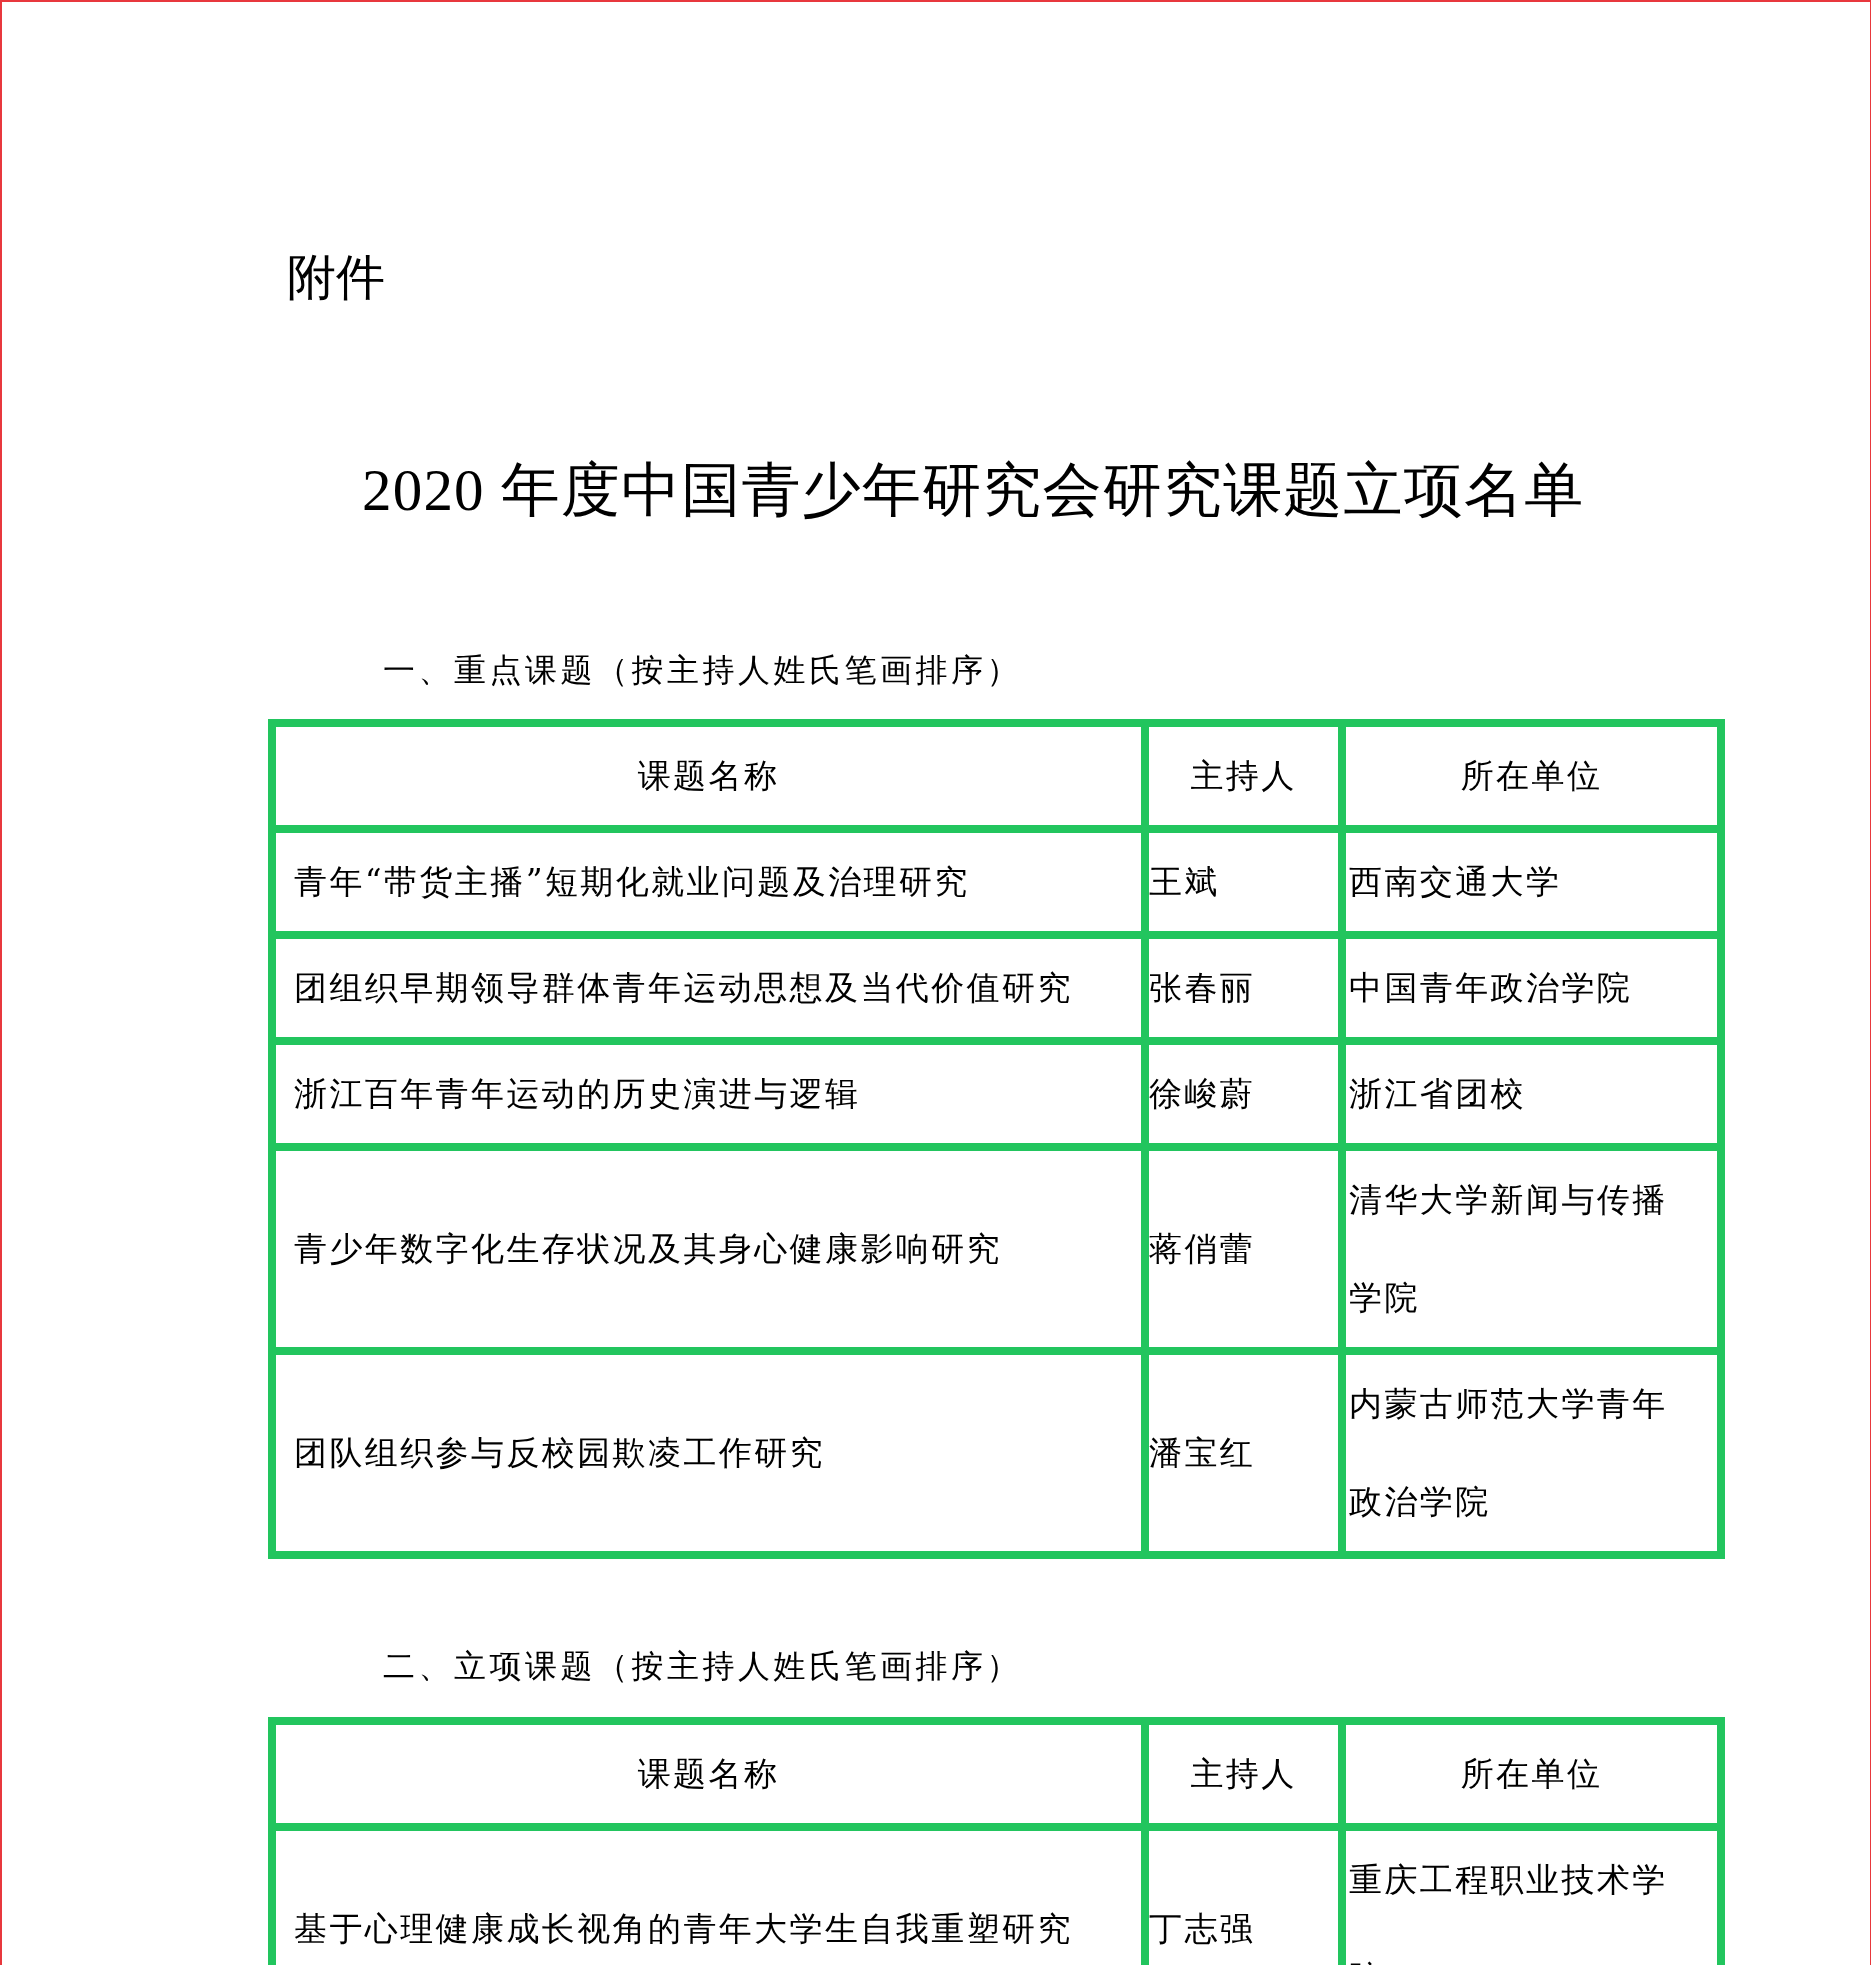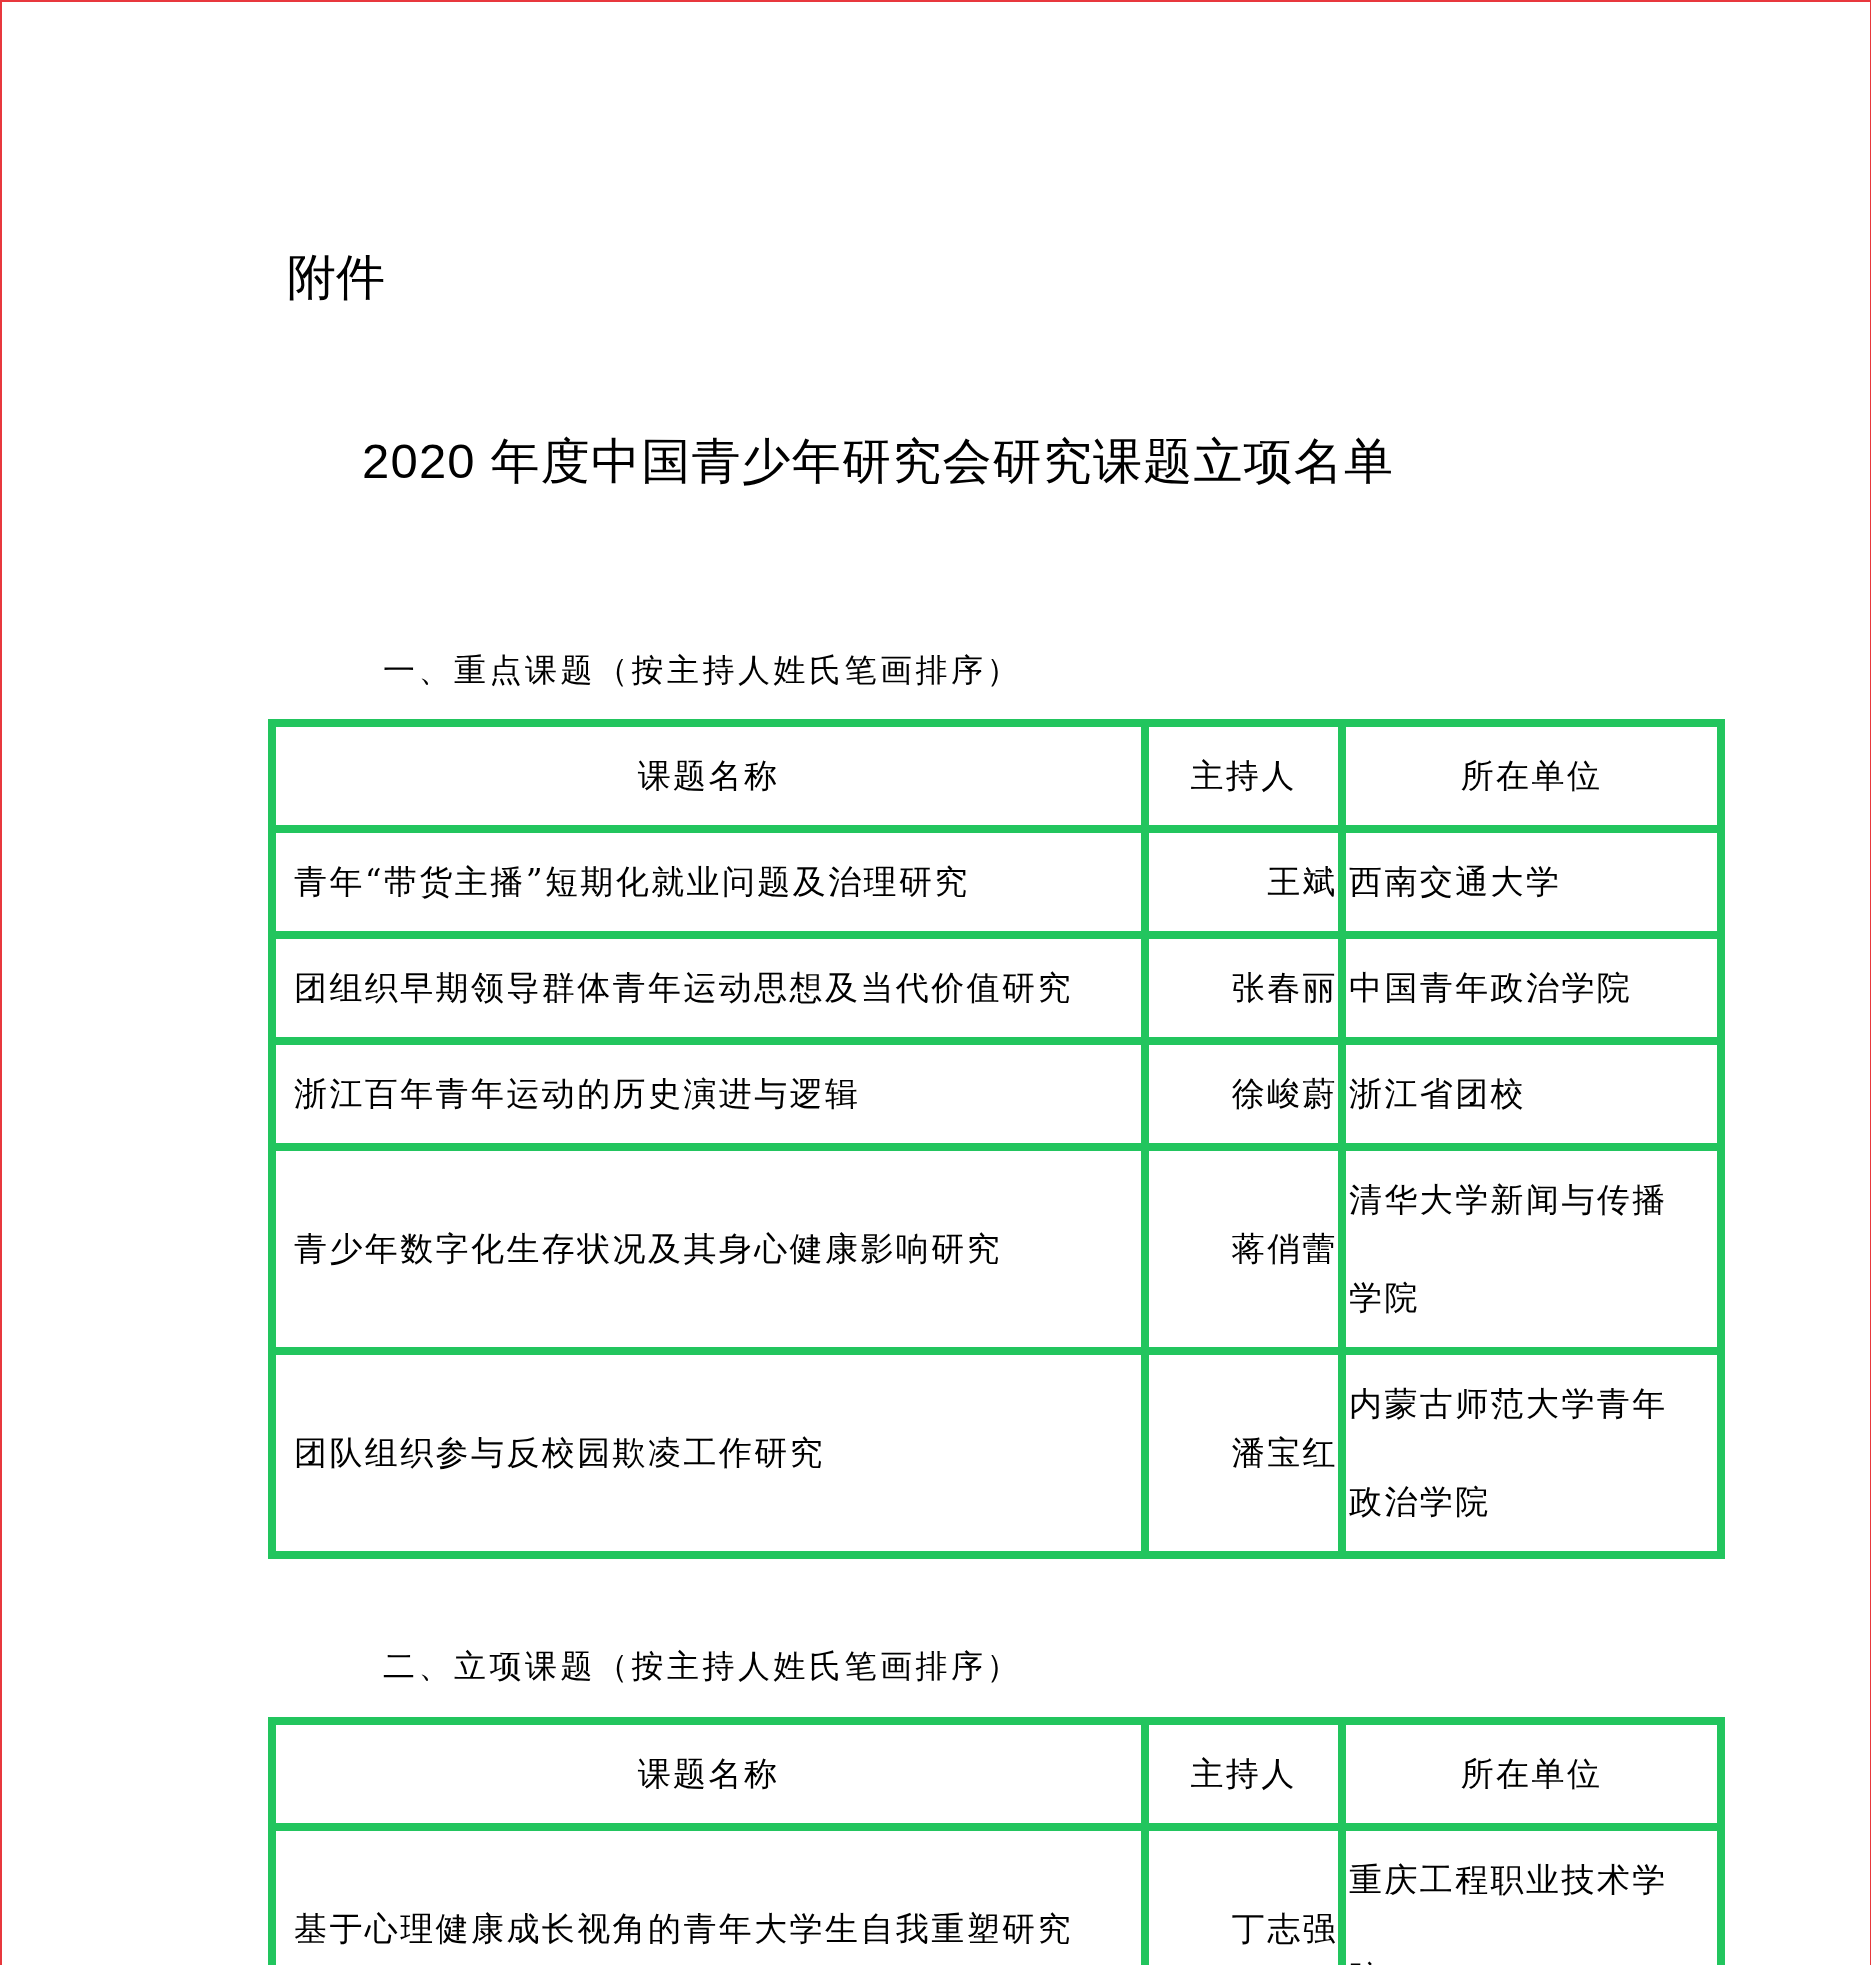--- a/index.html
+++ b/index.html
@@ -12,23 +12,23 @@
       background: #ffffff;
       color: #000000;
     }
     .attachment-label {
       position: absolute; left: 285px; top: 246px;
       font-family: "DejaVu Sans", sans-serif;
       font-size: 49px; line-height: 59px;
       white-space: nowrap;
     }
     .doc-title {
-      position: absolute; left: 360px; top: 422px;
-      font-family: Liberation Sans, sans-serif;
-      font-size: 49px; line-height: 75px;
+      position: absolute; left: 360px; top: 451px;
+      font-family: Liberation Serif, serif;
+      font-size: 59px; line-height: 75px;
       letter-spacing: 1.2px;
       white-space: nowrap;
     }
     .section-heading {
       position: absolute; left: 381px;
       font-family: Liberation Serif, serif;
       font-size: 32px; line-height: 55px;
       letter-spacing: 3.5px;
       white-space: nowrap;
     }
@@ -52,21 +52,21 @@
       font-weight: normal;
       letter-spacing: 2.4px;
       line-height: 98px;
       box-sizing: border-box;
     }
     .list-table th { text-align: center; }
     .col-title { width: 873px; }
     .col-host { width: 197px; }
     .col-unit { width: 379px; }
     td.cell-title { text-align: left; padding-left: 18px; padding-right: 24px; }
-    td.cell-host { text-align: right; margin-left: 38px; }
+    td.cell-host { text-align: left; margin-left: 38px; }
     td.cell-unit { text-align: left; padding-left: 3px; padding-right: 3.9px; }
     .cell-text { display: block; }
   </style>
 </head>
 <body>
 
 <div class="page">
 
   <div class="attachment-label">附件</div>
 

